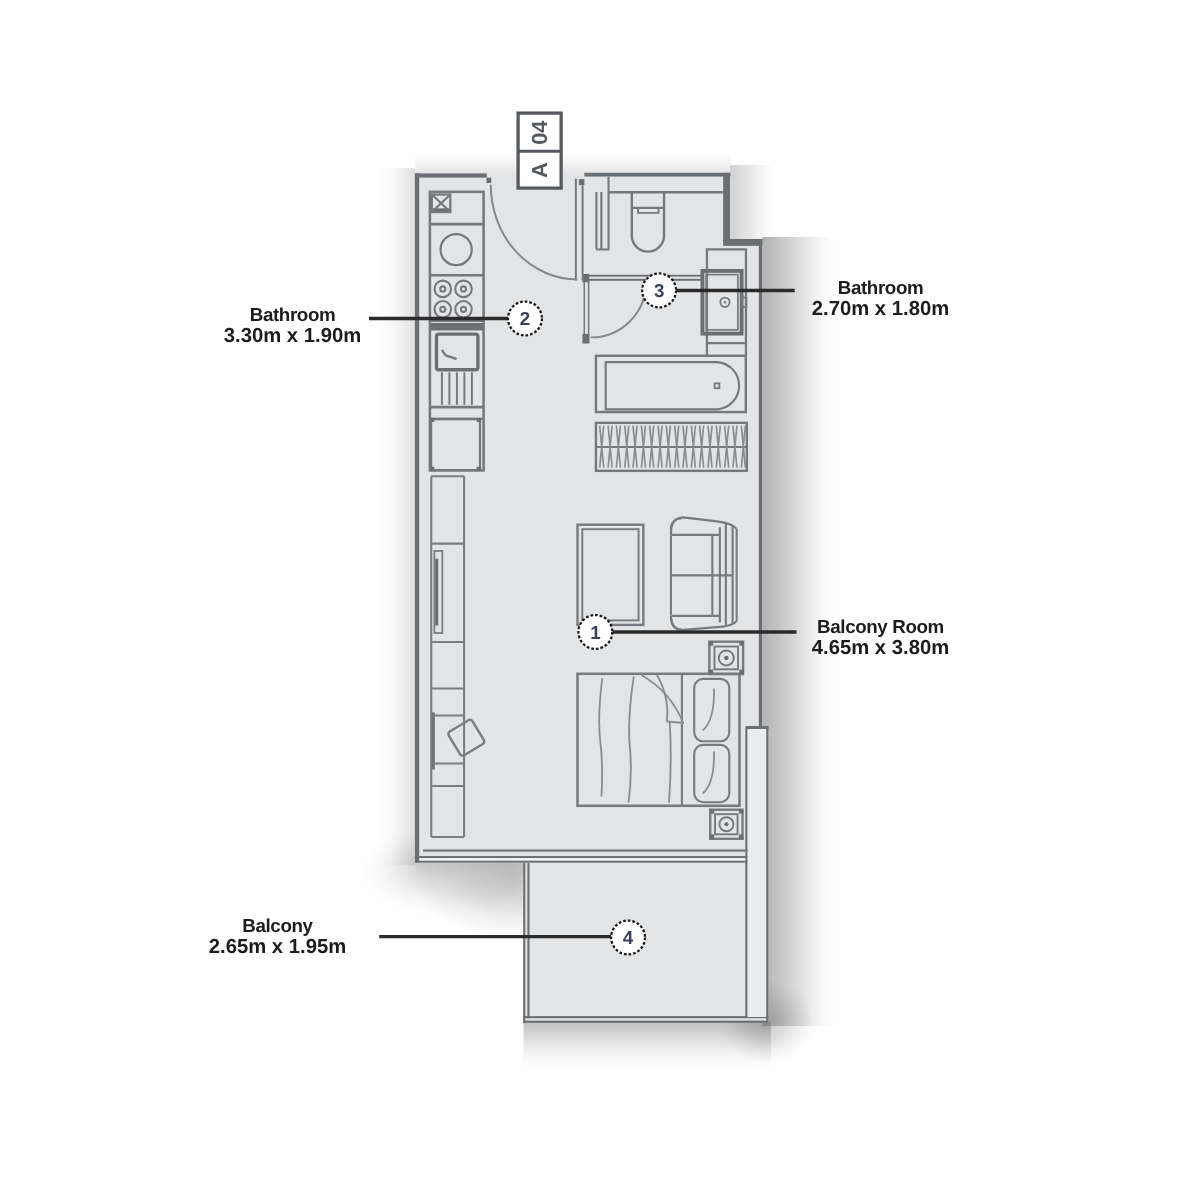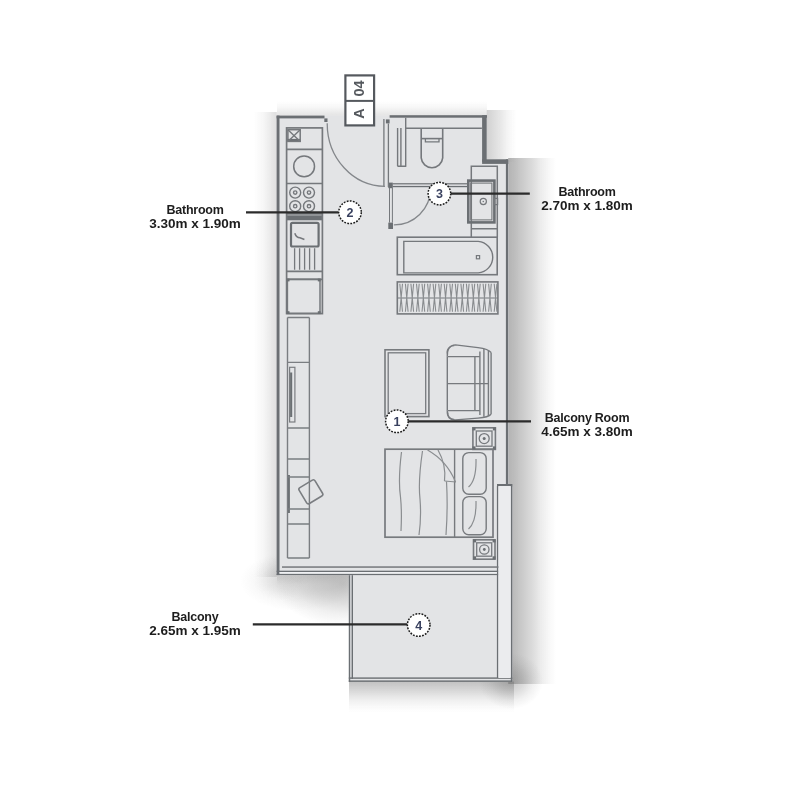--- a/index.html
+++ b/index.html
@@ -251,13 +251,13 @@
 <g font-family="Liberation Sans,sans-serif" font-weight="bold" font-size="14.5px" fill="#55595e" text-anchor="middle">
 <text x="359.8" y="88.4" transform="rotate(-90 359.8 88.4)" dy="4.7">04</text>
 <text x="359.8" y="113.4" transform="rotate(-90 359.8 113.4)" dy="4.7">A</text>
 </g>
 </g>
 </svg>
 
 <div class="lbl" style="left:115px;top:203px;width:160px;"><span class="rn">Bathroom</span><br>3.30m x 1.90m</div>
 <div class="lbl" style="left:507px;top:185px;width:160px;"><span class="rn">Bathroom</span><br>2.70m x 1.80m</div>
 <div class="lbl" style="left:507px;top:411px;width:160px;"><span class="rn">Balcony Room</span><br>4.65m x 3.80m</div>
-<div class="lbl" style="left:115px;top:610px;width:160px;"><span class="rn">Balcony</span><br>2.65m x 1.95m</div>
+<div class="lbl" style="left:105px;top:610px;width:160px;"><span class="rn">Balcony</span><br>2.65m x 1.95m</div>
 
 </body></html>

